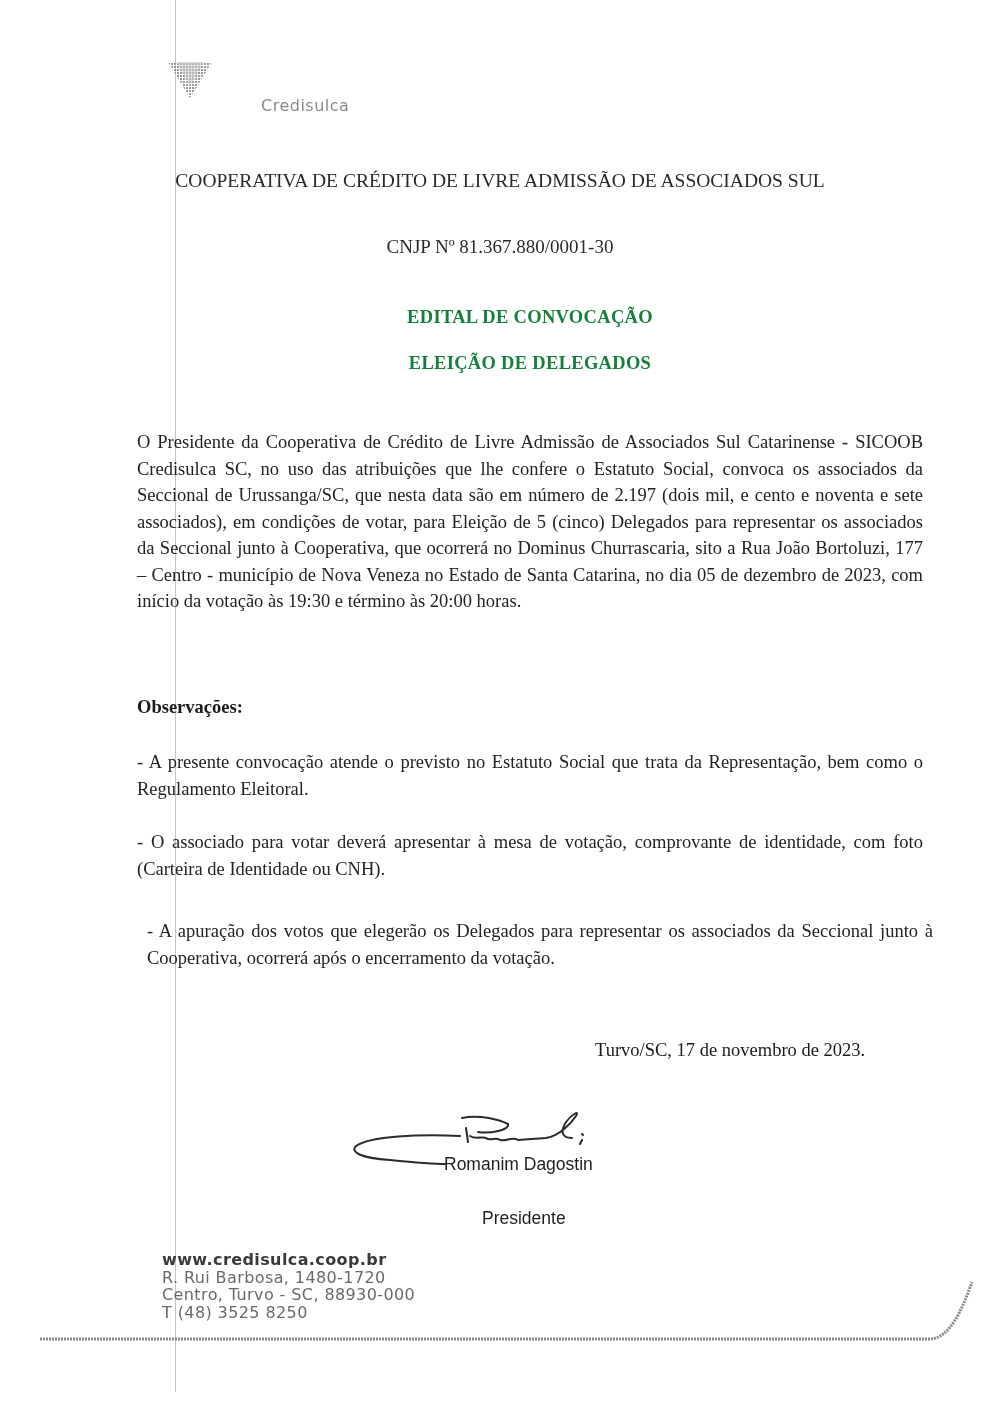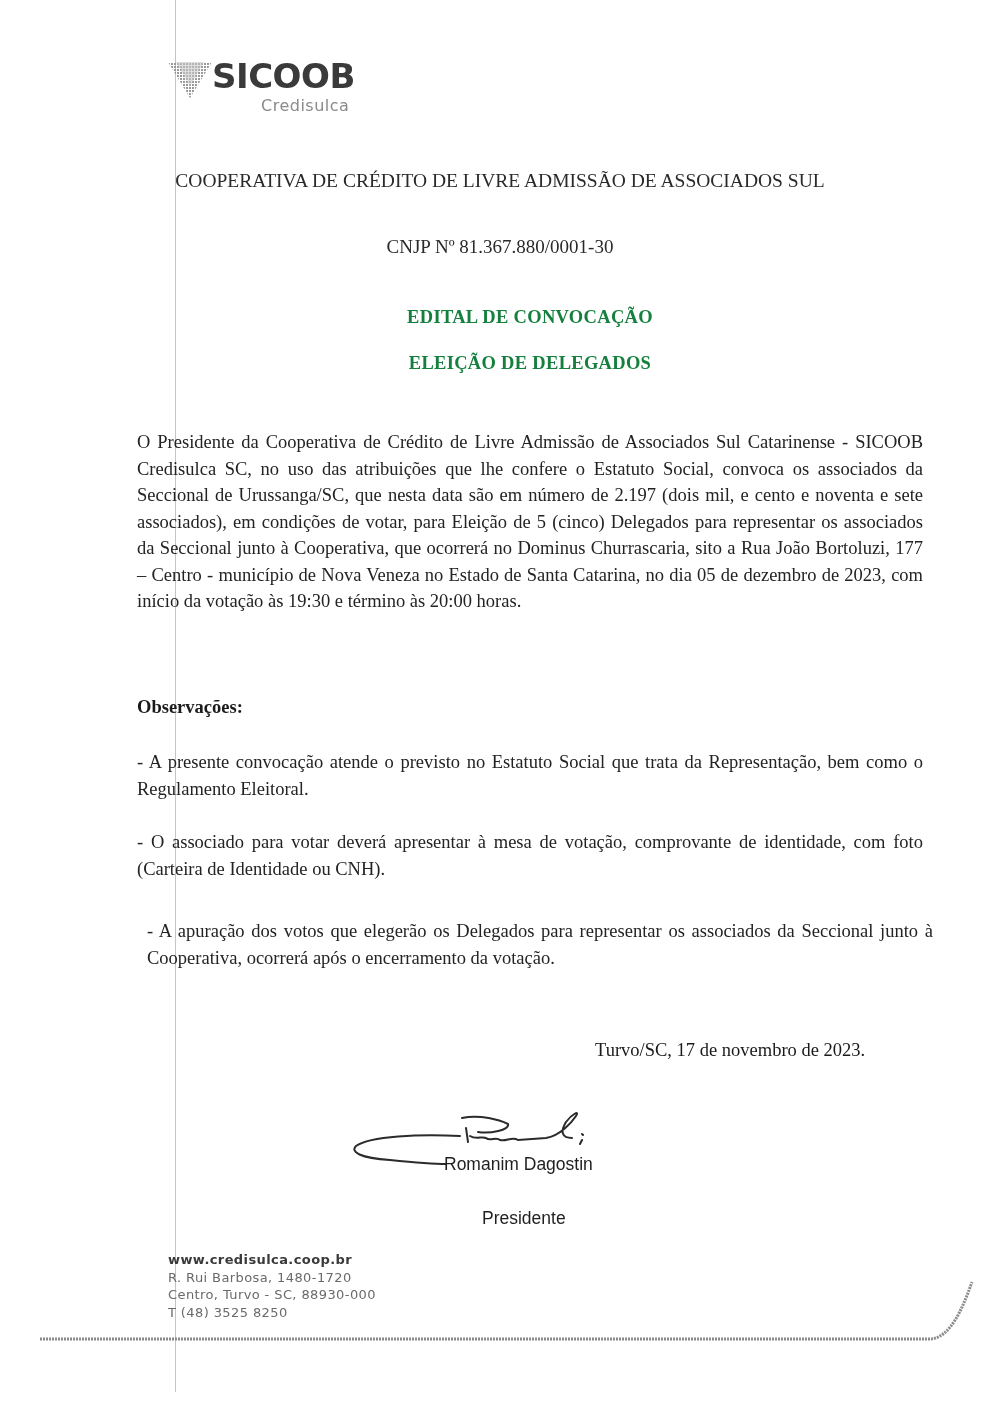--- a/index.html
+++ b/index.html
@@ -59,43 +59,42 @@
     .signer-name {
       position: absolute; left: 444px; top: 1154px;
       font-family: "Liberation Sans", "DejaVu Sans", sans-serif; font-size: 17.5px; color: #1f1f1f;
     }
     .signer-role {
       position: absolute; left: 482px; top: 1208px;
       font-family: "Liberation Sans", "DejaVu Sans", sans-serif; font-size: 17.5px; color: #1f1f1f;
     }
     
     .footer {
-      position: absolute; left: 168px; top: 1251px;
-      font-family: "DejaVu Sans", sans-serif; font-size: 13px; line-height: 17.5px;
+      position: absolute; left: 162px; top: 1251px;
+      font-family: "DejaVu Sans", sans-serif; font-size: 16px; line-height: 17.5px;
       color: #6a6a6a; letter-spacing: 0.4px;
     }
     .footer .url { font-weight: bold; color: #3a3a3a; }
     .footer-rule { position: absolute; left: 0; top: 1270px; }
   </style>
 </head>
 <body>
 
 <div class="scan-line"></div>
 
 <div class="logo">
   <svg class="logo-mark" width="44" height="40" viewBox="0 0 44 40">
     <defs>
       <pattern id="dots" width="3" height="3" patternUnits="userSpaceOnUse">
         <rect width="2" height="2" fill="#9a9a9a"></rect>
       </pattern>
     </defs>
     <polygon points="0,2 44,2 22,38" fill="url(#dots)"></polygon>
     <polygon points="8,2 36,2 22,26" fill="#c8c8c8" opacity="0.6"></polygon>
   </svg>
-  <span class="logo-name">SICOOB</span>
   <span class="logo-sub">Credisulca</span>
 </div>
 
 <div class="org-name">
   <div>COOPERATIVA DE CRÉDITO DE LIVRE ADMISSÃO DE ASSOCIADOS SUL</div>
 </div>
 <div class="cnpj">CNJP Nº 81.367.880/0001-30</div>
 
 <div class="title title-1">EDITAL DE CONVOCAÇÃO</div>
 <div class="title title-2">ELEIÇÃO DE DELEGADOS</div>

